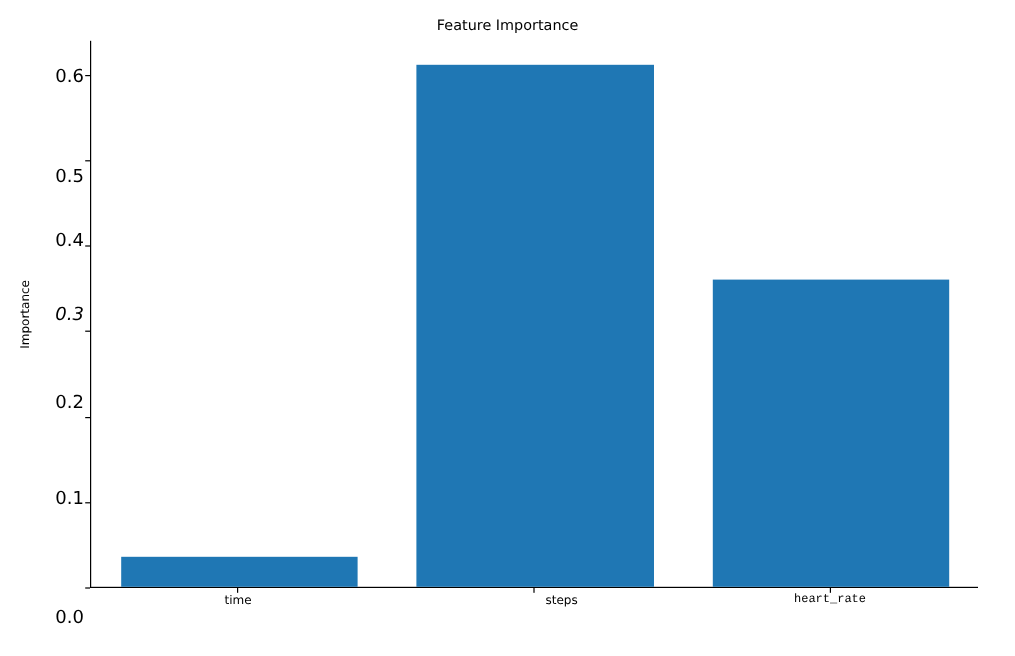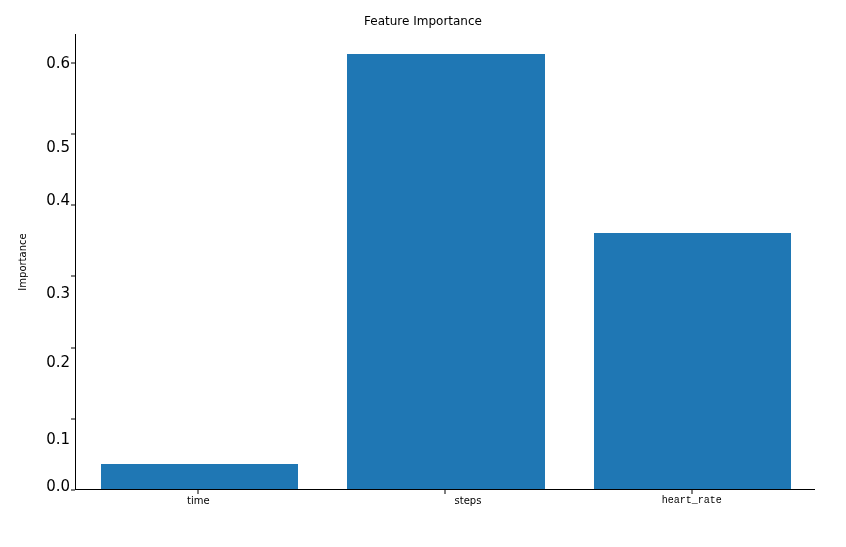--- a/index.html
+++ b/index.html
@@ -100,27 +100,27 @@
 <div class="figure">
   <div class="title">Feature Importance</div>
 
   <div class="plot" id="plot">
       <div class="bar" style="background: rgb(31, 119, 180); left: 24.6667px; width: 197.333px; height: 24.9375px;"></div>
       <div class="bar" style="background: rgb(31, 119, 180); left: 271.333px; width: 197.333px; height: 434.625px;"></div>
       <div class="bar" style="background: rgb(31, 119, 180); left: 518px; width: 197.333px; height: 256.5px;"></div>
     </div>
 
   <div id="yticks">
-      <div class="ytick" style="top: 486px;">0.0</div>
+      <div class="ytick" style="top: 514px;">0.0</div>
       <div class="ytick-mark" style="top: 490px;"></div>
-      <div class="ytick" style="top: 439px; text-align: right;">0.1</div>
+      <div class="ytick" style="top: 415px; text-align: right;">0.1</div>
       <div class="ytick-mark" style="top: 418.75px;"></div>
-      <div class="ytick" style="top: 362px;">0.2</div>
+      <div class="ytick" style="top: 335px;">0.2</div>
       <div class="ytick-mark" style="top: 347.5px;"></div>
-      <div class="ytick" style="top: 293px;">0.3</div>
+      <div class="ytick" style="top: 262px; font-style: italic;">0.3</div>
       <div class="ytick-mark" style="top: 276.25px;"></div>
       <div class="ytick" style="top: 200px;">0.4</div>
       <div class="ytick-mark" style="top: 205px;"></div>
       <div class="ytick" style="top: 133.75px; margin-top: 13px;">0.5</div>
       <div class="ytick-mark" style="top: 133.75px;"></div>
       <div class="ytick" style="top: 62.5px;">0.6</div>
       <div class="ytick-mark" style="top: 62.5px;"></div>
     </div>
   <div id="xticks">
       <div class="xtick" style="left: 198.333px;">time</div>

